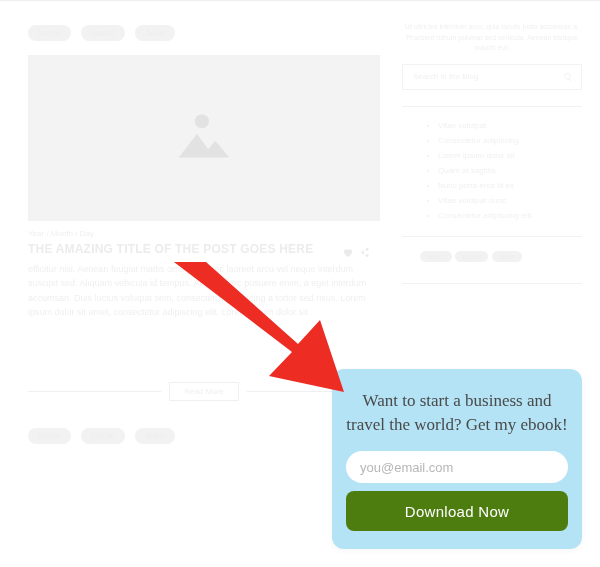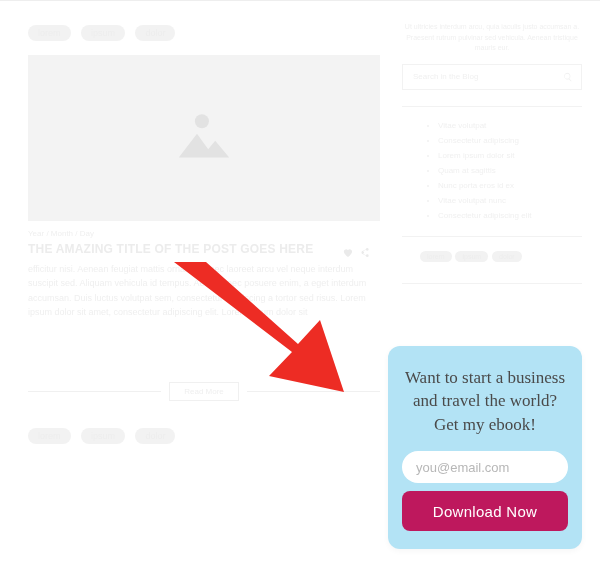--- a/index.html
+++ b/index.html
@@ -128,21 +128,21 @@
   .sidebar li { font-size: 8px; color: #f0f0f0; margin-bottom: 6px; }
   .sidebar .mini-tags { height: 14px; padding-left: 18px;}
   .sidebar .mini-tags .tag { font-size: 7px; padding: 2px 7px; margin-right: 2px;}
   .sidebar .endcap { height: 1px; background: #f2f2f2; margin-top: 18px; }
 
   
   .popup {
     position: absolute;
     right: 18px;
     bottom: 18px;
-    width: 194px;
+    width: 250px;
     background: #b3e3f5;
     border-radius: 12px;
     padding: 20px 14px 18px;
     box-sizing: border-box;
     text-align: center;
     box-shadow: 0 2px 6px rgba(0,0,0,0.04);
   }
   .popup-title {
     font-family: Georgia, 'Times New Roman', serif;
     font-size: 17px;
@@ -165,21 +165,21 @@
     margin-bottom: 8px;
   }
   .popup-input::placeholder { color: #b7b7b7; }
   .popup-btn {
     display: block;
     width: 100%;
     box-sizing: border-box;
     border: none;
     border-radius: 8px;
     height: 40px;
-    background: #be185d;
+    background: #4d7c0f;
     color: #fff;
     font-size: 15px;
     letter-spacing: 0.3px;
     cursor: pointer;
     font-family: inherit;
   }
 
   
   .arrow {
     position: absolute;

